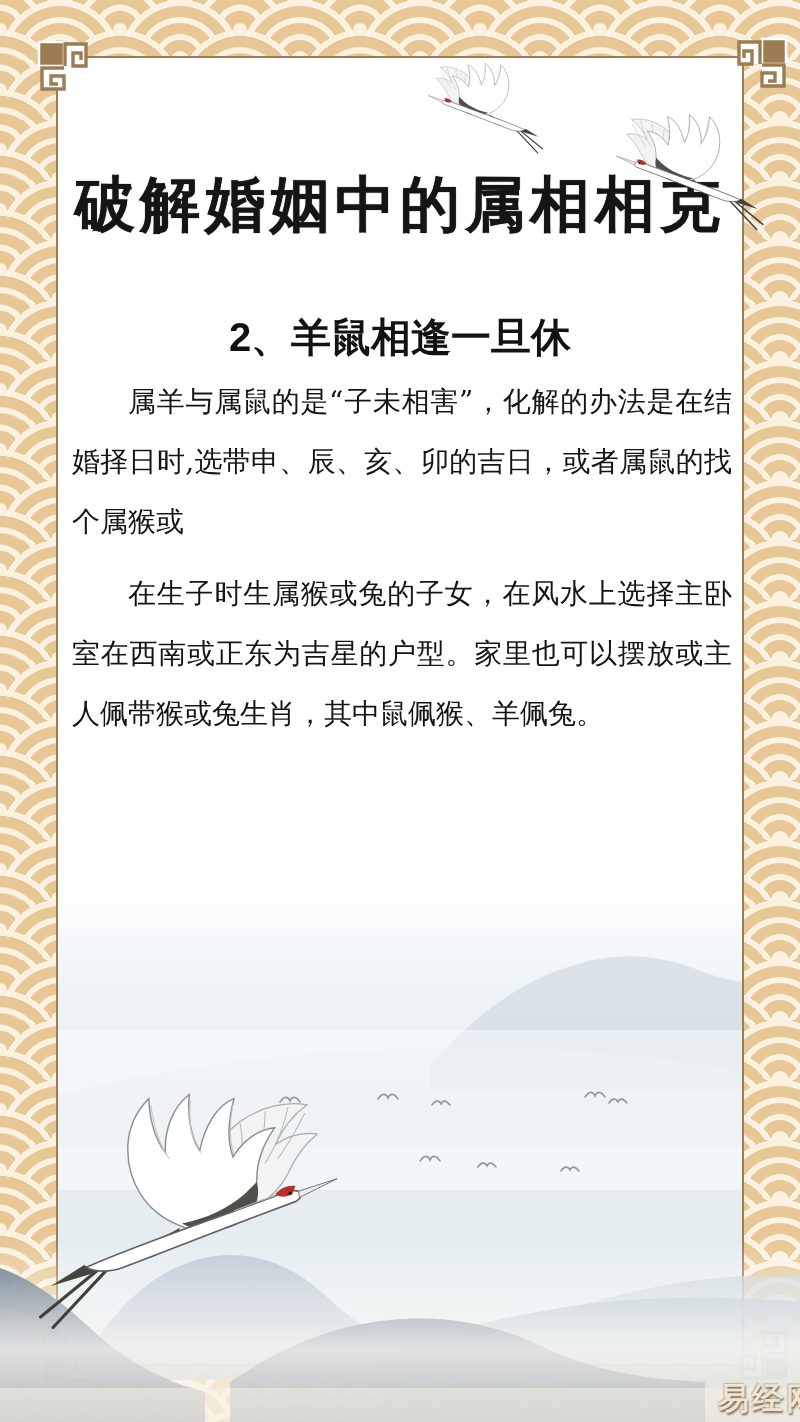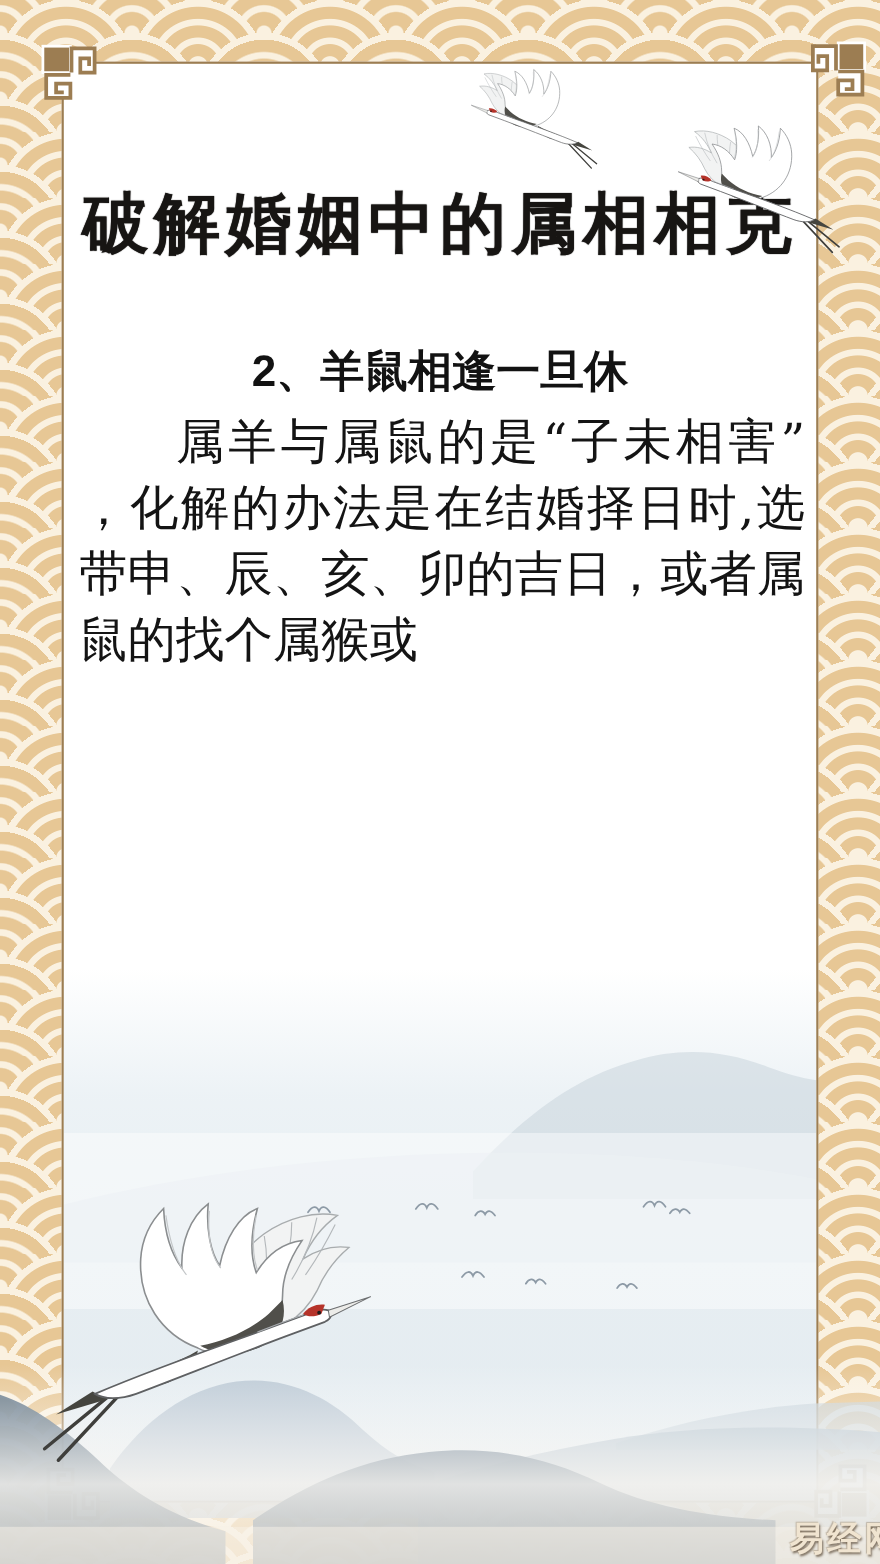--- a/index.html
+++ b/index.html
@@ -32,21 +32,21 @@
     color:#171513;text-shadow:0 0 1px #171513;
   }
   .subtitle{
     position:absolute;left:58px;top:310px;width:684px;z-index:2;
     text-align:center;font-family:"Liberation Sans",sans-serif;
     font-weight:700;font-size:40px;color:#121212;
   }
   .content{
     position:absolute;left:72px;top:372px;width:660px;z-index:2;
     font-family:"DejaVu Serif","Liberation Serif",serif;
-    font-size:44px;line-height:60px;color:#141414;
+    font-size:28px;line-height:60px;color:#141414;
     text-align:justify;word-break:break-all;line-break:anywhere;
   }
   .content p{margin:0 0 12px 0;text-indent:2em;}
   .scene{
     position:absolute;left:58px;top:880px;width:684px;height:484px;
     overflow:hidden;z-index:1;
     background:linear-gradient(180deg, rgba(233,240,244,0) 0%, rgba(233,240,244,0.85) 24%, #e7eef2 55%, #e3ebf0 100%);
   }
   .scene svg{position:absolute;left:0;top:0;}
   .fg{position:absolute;left:0;top:1150px;width:800px;height:272px;z-index:3;pointer-events:none;}
@@ -83,20 +83,21 @@
       </g>
     </svg>
   </div>
 
   <div class="title">破解婚姻中的属相相克</div>
 
   <div class="subtitle">2、羊鼠相逢一旦休</div>
 
   <div class="content">
     <p>属羊与属鼠的是“子未相害”，化解的办法是在结婚择日时,选带申、辰、亥、卯的吉日，或者属鼠的找个属猴或</p>
+    <p>在生子时生属猴或兔的子女，在风水上选择主卧室在西南或正东为吉星的户型。家里也可以摆放或主人佩带猴或兔生肖，其中鼠佩猴、羊佩兔。</p>
   </div>
 
   <div class="fg">
     <svg width="800" height="272" viewBox="0 0 800 272">
       <defs>
         <linearGradient id="mist" x1="0" y1="0" x2="0" y2="1">
           <stop offset="0" stop-color="#ffffff" stop-opacity="0"></stop>
           <stop offset="0.6" stop-color="#fbf8f3" stop-opacity="0.82"></stop>
           <stop offset="1" stop-color="#f6efe4" stop-opacity="0.55"></stop>
         </linearGradient>

